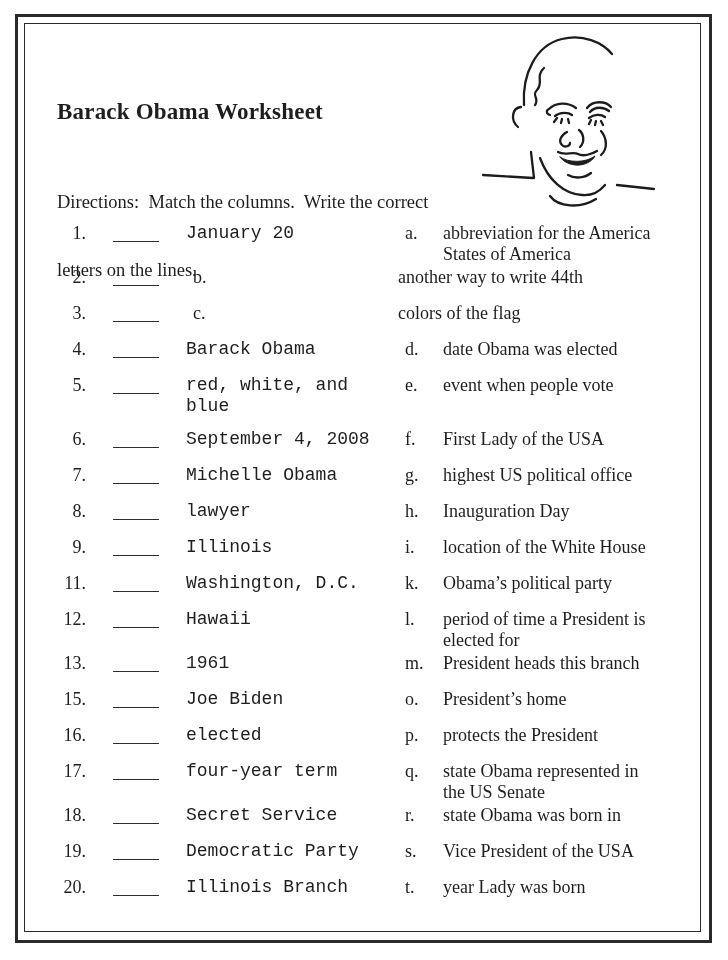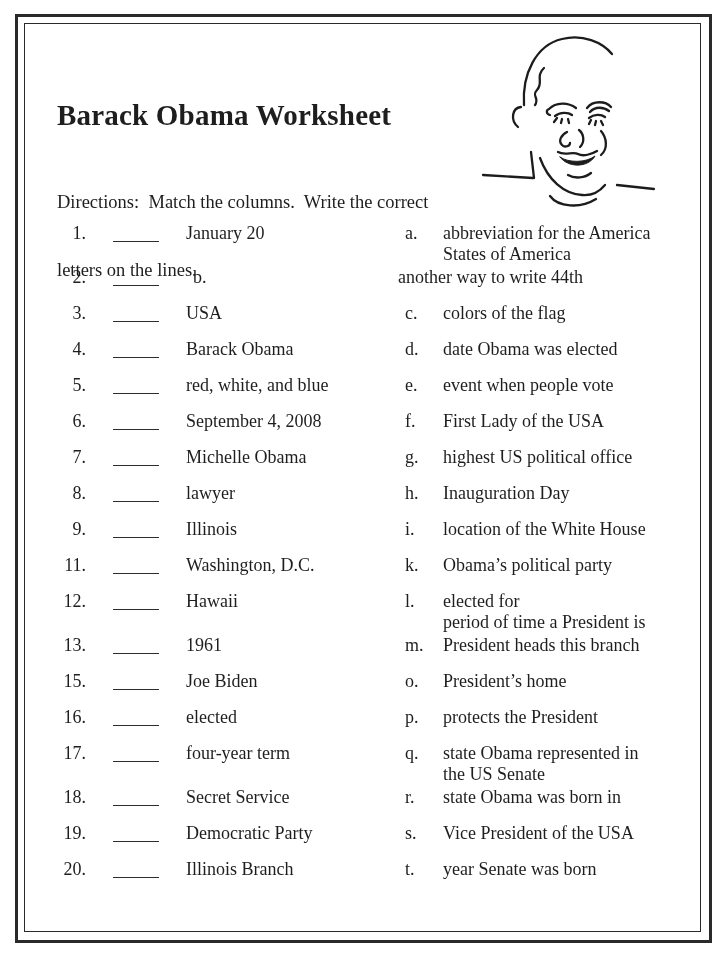--- a/index.html
+++ b/index.html
@@ -16,21 +16,21 @@
     width: 697px; height: 929px;
     border: 3px solid #2a2a2a;
   }
   .frame-inner {
     position: absolute; left: 24px; top: 23px;
     width: 677px; height: 909px;
     border: 1.6px solid #2a2a2a;
   }
   .title {
     position: absolute; left: 57px; top: 99px;
-    font-size: 29px; font-weight: bold;
+    font-size: 23px; font-weight: bold;
     letter-spacing: 0.2px;
   }
   .directions {
     position: absolute; left: 57px; top: 146px;
     font-size: 18.5px; line-height: 22.5px;
     white-space: pre-wrap;
     font-family: Liberation Serif, serif;
   }
   .portrait {
     position: absolute; left: 478px; top: 28px;
@@ -51,21 +51,21 @@
     align-items: start;
   }
   .row.tall { margin-bottom: 2px; }
   .c-num { text-align: right; }
   .c-blank { position: relative; }
   .c-blank .line {
     display: inline-block;
     margin-left: 27px; width: 46px; height: 19px;
     border-bottom: 1.7px solid #2d2d2d;
   }
-  .c-left { padding-left: 0; }
+  .c-left { padding-left: 0; font-family: Liberation Mono, monospace; }
   .c-letter { padding-left: 7px; }
   .c-right div { white-space: nowrap; }
 </style>
 </head>
 <body>
 
 <div class="frame-outer"></div>
 <div class="frame-inner"></div>
 
 <h1 class="title">Barack Obama Worksheet</h1>
@@ -125,21 +125,20 @@
       <span class="c-num">2.</span>
       <span class="c-blank"><span class="line"></span></span>
       <span class="c-letter">b.</span>
       <span class="c-right">
         <div>another way to write 44th</div>
       </span>
     </div>
     <div class="row">
       <span class="c-num">3.</span>
       <span class="c-blank"><span class="line"></span></span>
-      <span class="c-left">USA</span>
       <span class="c-letter">c.</span>
       <span class="c-right">
         <div>colors of the flag</div>
       </span>
     </div>
     <div class="row">
       <span class="c-num">4.</span>
       <span class="c-blank"><span class="line"></span></span>
       <span class="c-left">Barack Obama</span>
       <span class="c-letter">d.</span>
@@ -200,22 +199,22 @@
       <span class="c-right">
         <div>Obama’s political party</div>
       </span>
     </div>
     <div class="row tall">
       <span class="c-num">12.</span>
       <span class="c-blank"><span class="line"></span></span>
       <span class="c-left">Hawaii</span>
       <span class="c-letter">l.</span>
       <span class="c-right">
+        <div>period of time a President is</div>
         <div>elected for</div>
-        <div>period of time a President is</div>
       </span>
     </div>
     <div class="row">
       <span class="c-num">13.</span>
       <span class="c-blank"><span class="line"></span></span>
       <span class="c-left">1961</span>
       <span class="c-letter">m.</span>
       <span class="c-right">
         <div>President heads this branch</div>
       </span>
@@ -265,16 +264,16 @@
       <span class="c-right">
         <div>Vice President of the USA</div>
       </span>
     </div>
     <div class="row">
       <span class="c-num">20.</span>
       <span class="c-blank"><span class="line"></span></span>
       <span class="c-left">Illinois Branch</span>
       <span class="c-letter">t.</span>
       <span class="c-right">
-        <div>year Senate was born</div>
+        <div>year Lady was born</div>
       </span>
     </div>
   </div>
 
 </body></html>

